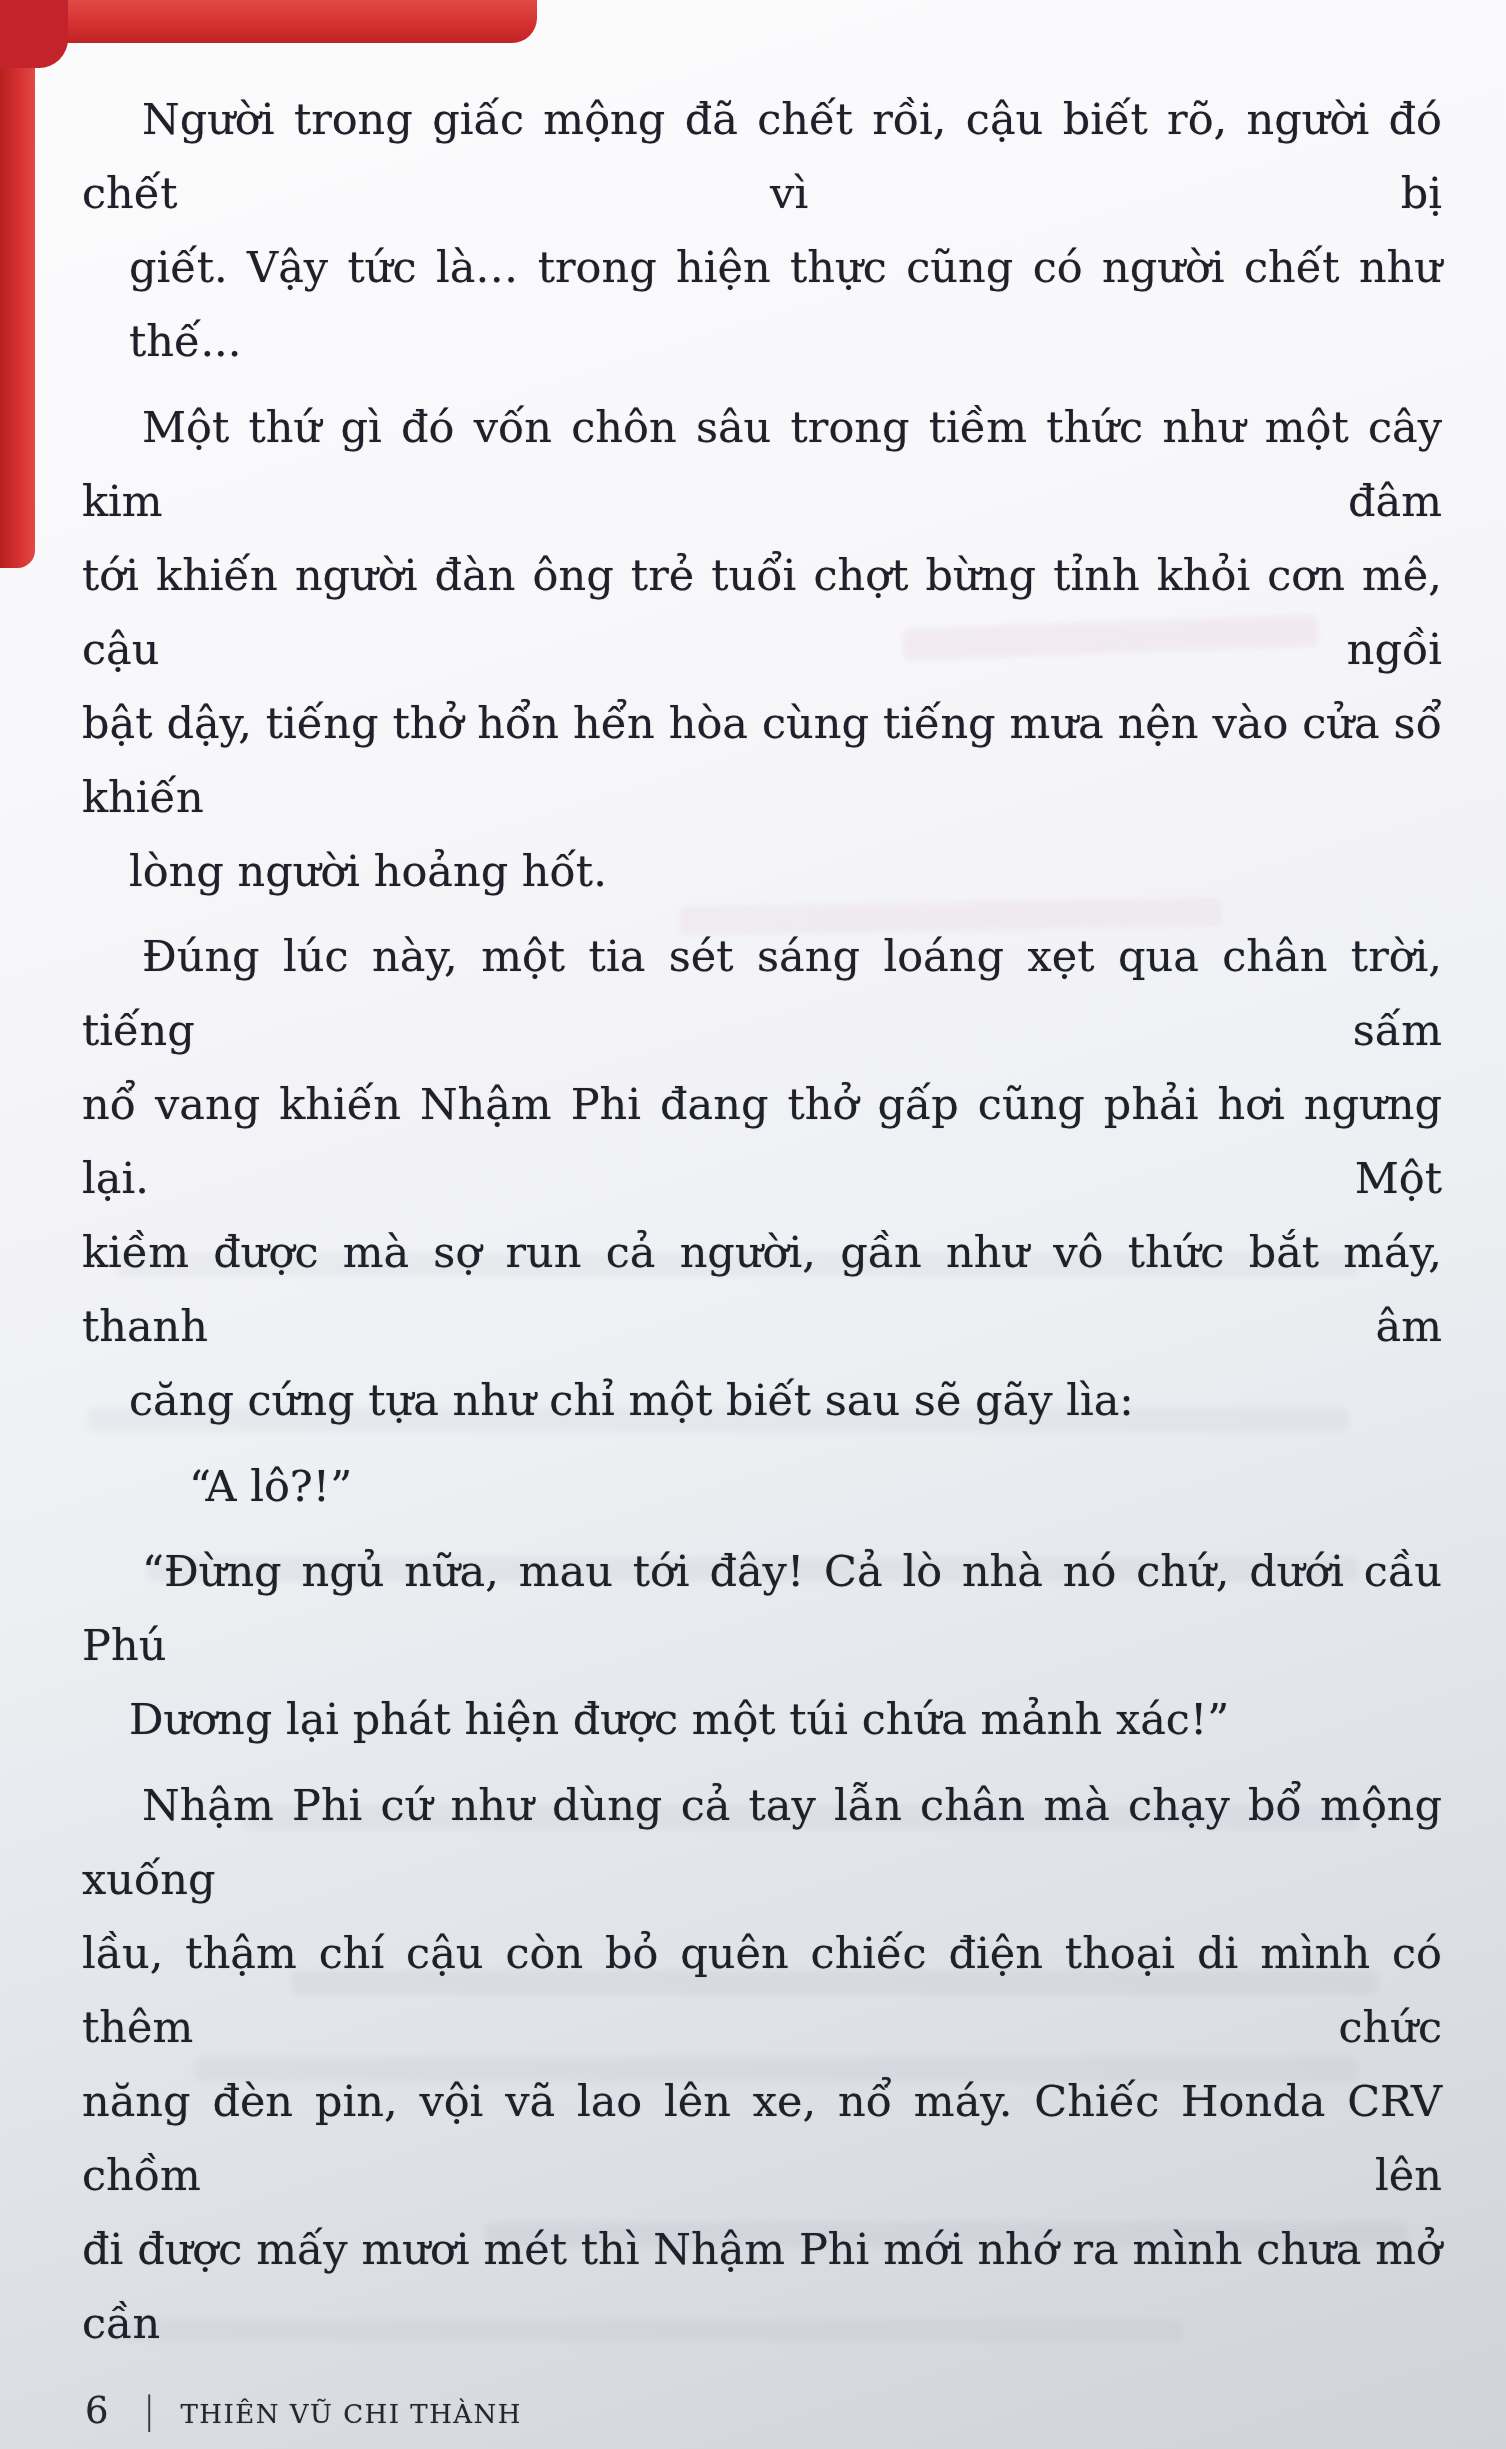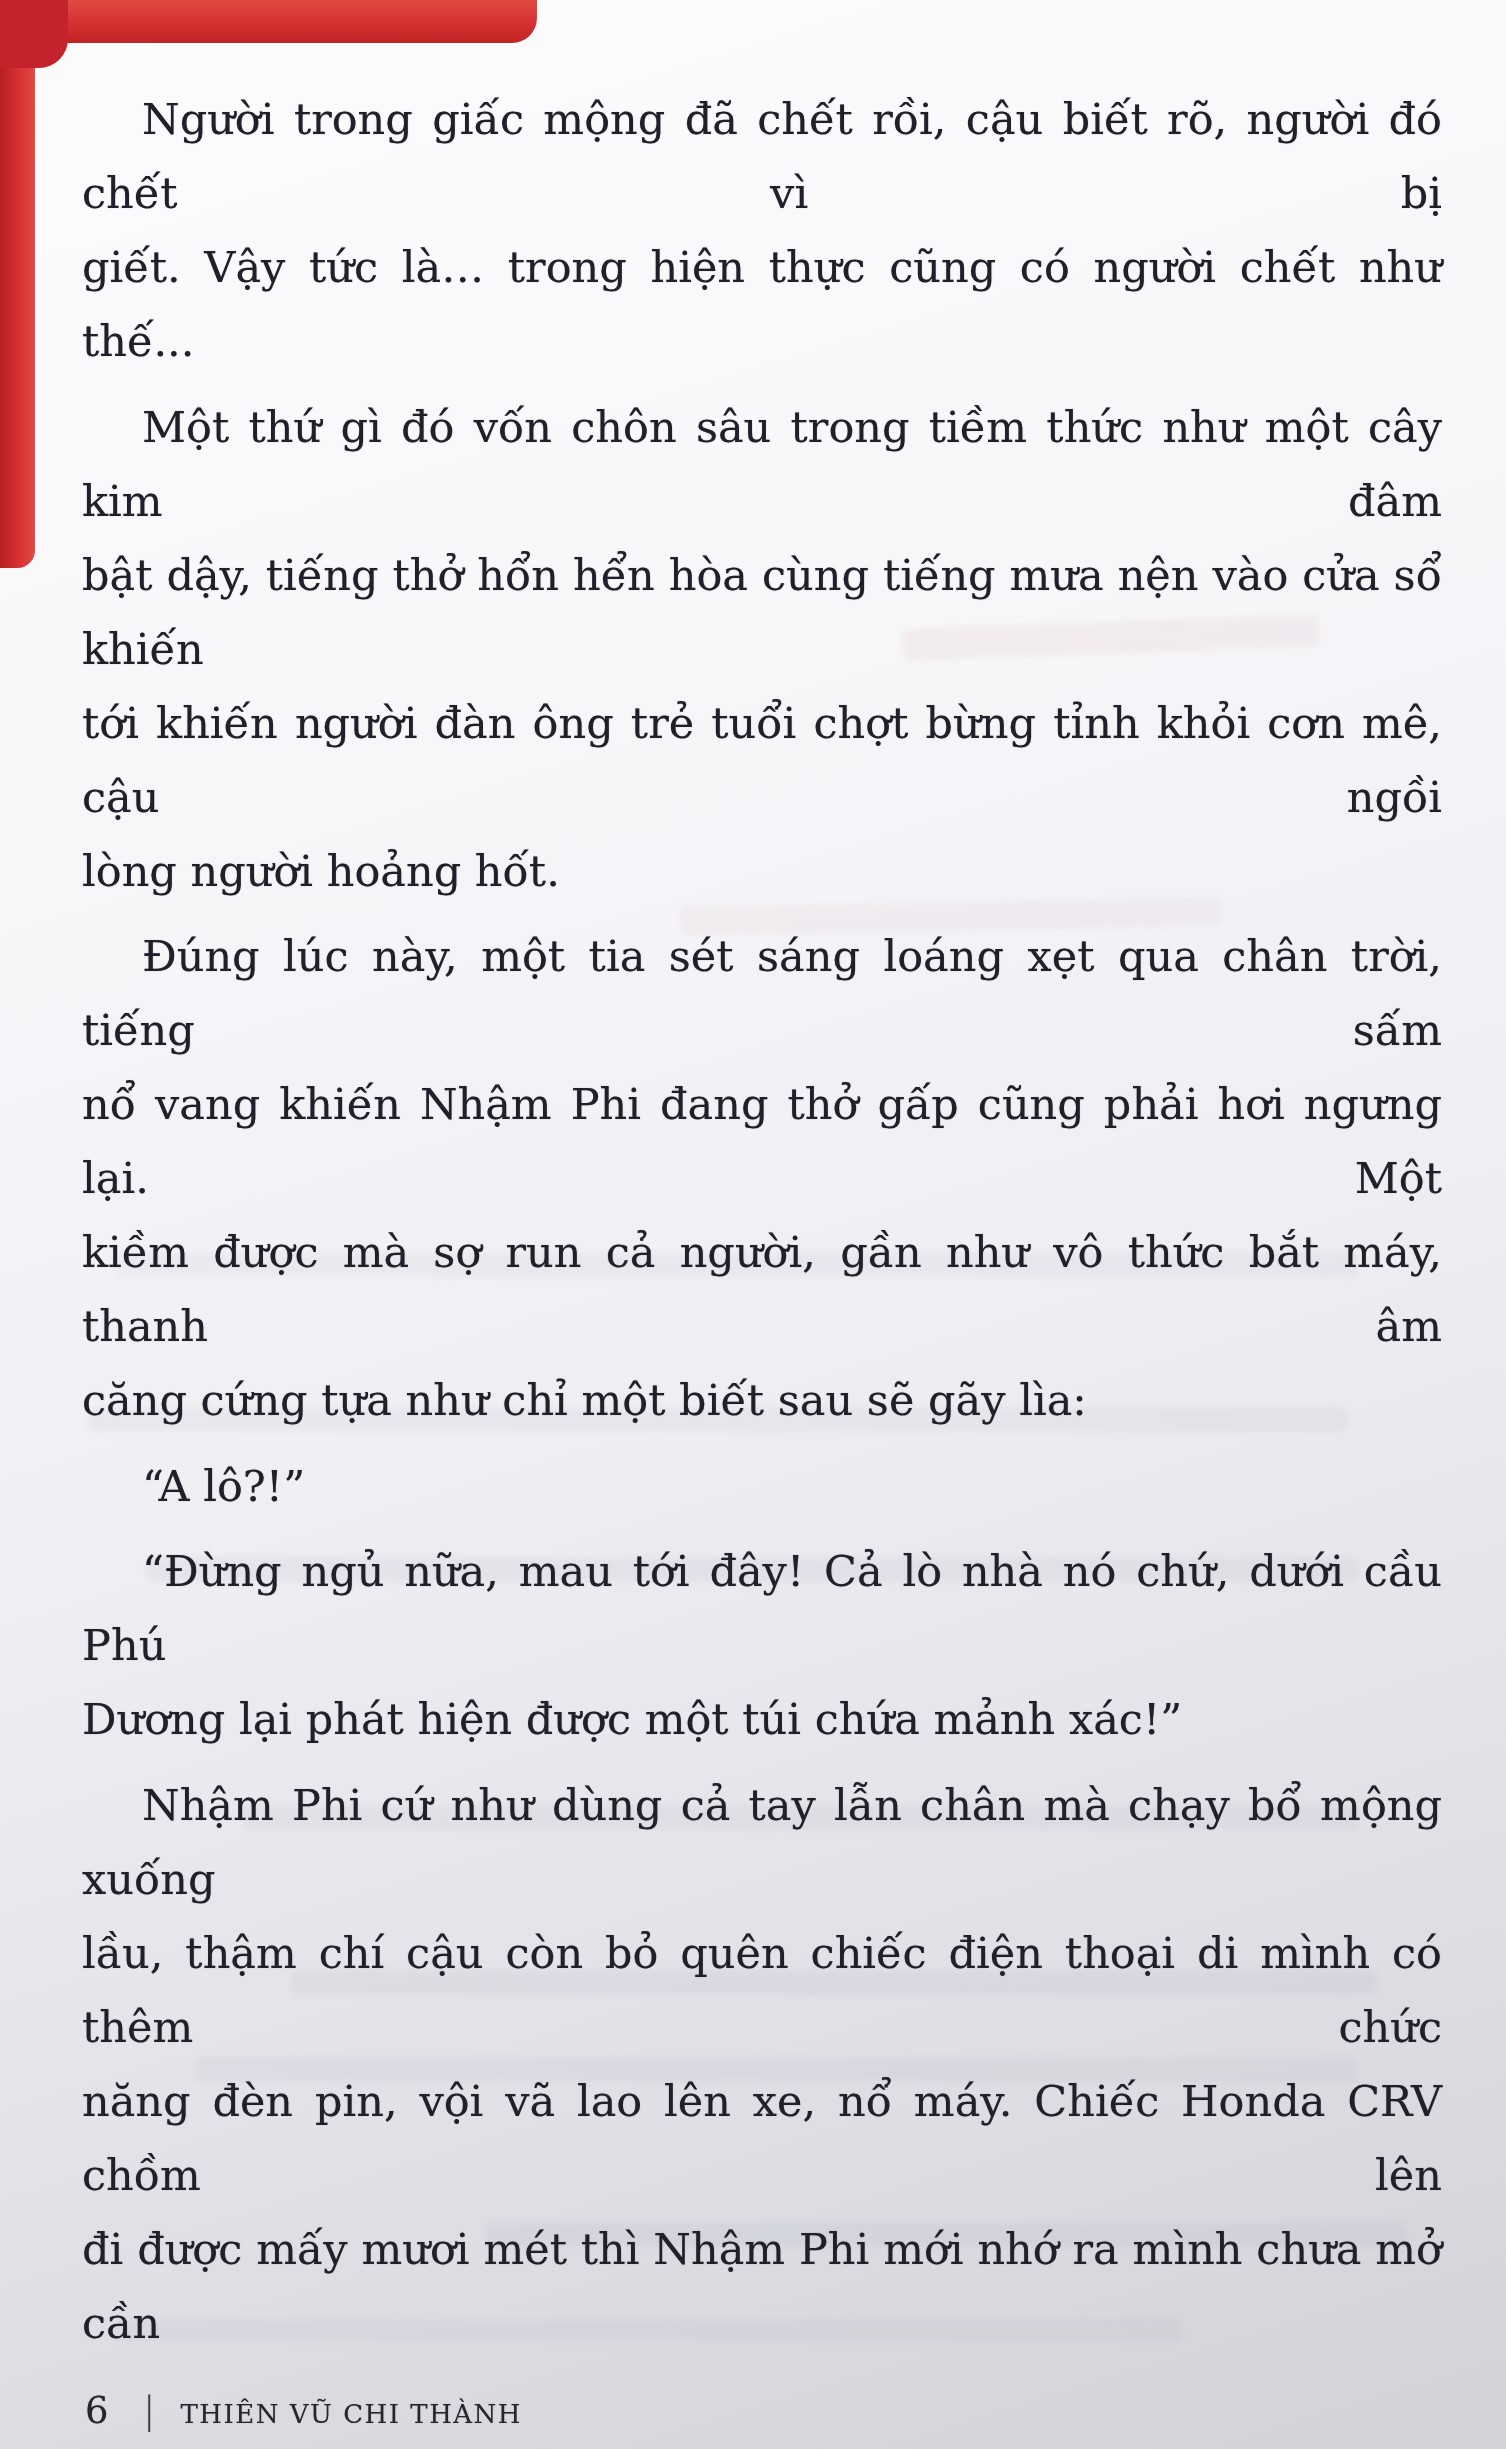--- a/index.html
+++ b/index.html
@@ -49,21 +49,21 @@
     text-shadow:0 0 1px rgba(35,35,48,.45);
   }
   .para{margin:0 0 11.6px 0;}
   .para:last-child{margin-bottom:0;}
   .line{
     text-align:justify;
     text-align-last:justify;
     white-space:normal;
   }
   .line.first{text-indent:60px;}
-  .line.last{text-align-last:left;}
+  .line.last{text-align-last:left;margin-left:47px;}
 
   .footer{
     position:absolute;
     left:85px;top:2389px;
     display:flex;align-items:baseline;
     color:#26262e;
     font-size:37px;
     text-shadow:0 0 1px rgba(35,35,48,.4);
   }
   .footer .pageno{min-width:29px;}
@@ -98,22 +98,22 @@
   <div class="ghost g-gray" style="left:485px;top:2222px;width:922px;height:25px;opacity:.07;"></div>
   <div class="ghost g-gray" style="left:116px;top:2319px;width:1067px;height:23px;opacity:.05;"></div>
 
   <div class="text-block">
       <div class="para">
         <div class="line first">Người trong giấc mộng đã chết rồi, cậu biết rõ, người đó chết vì bị</div>
         <div class="line last">giết. Vậy tức là… trong hiện thực cũng có người chết như thế...</div>
       </div>
       <div class="para">
         <div class="line first">Một thứ gì đó vốn chôn sâu trong tiềm thức như một cây kim đâm</div>
+        <div class="line">tới khiến người đàn ông trẻ tuổi chợt bừng tỉnh khỏi cơn mê, cậu ngồi</div>
         <div class="line">bật dậy, tiếng thở hổn hển hòa cùng tiếng mưa nện vào cửa sổ khiến</div>
-        <div class="line">tới khiến người đàn ông trẻ tuổi chợt bừng tỉnh khỏi cơn mê, cậu ngồi</div>
         <div class="line last">lòng người hoảng hốt.</div>
       </div>
       <div class="para">
         <div class="line first">Đúng lúc này, một tia sét sáng loáng xẹt qua chân trời, tiếng sấm</div>
         <div class="line">nổ vang khiến Nhậm Phi đang thở gấp cũng phải hơi ngưng lại. Một</div>
         <div class="line">kiềm được mà sợ run cả người, gần như vô thức bắt máy, thanh âm</div>
         <div class="line last">căng cứng tựa như chỉ một biết sau sẽ gãy lìa:</div>
       </div>
       <div class="para">
         <div class="line first last">“A lô?!”</div>

